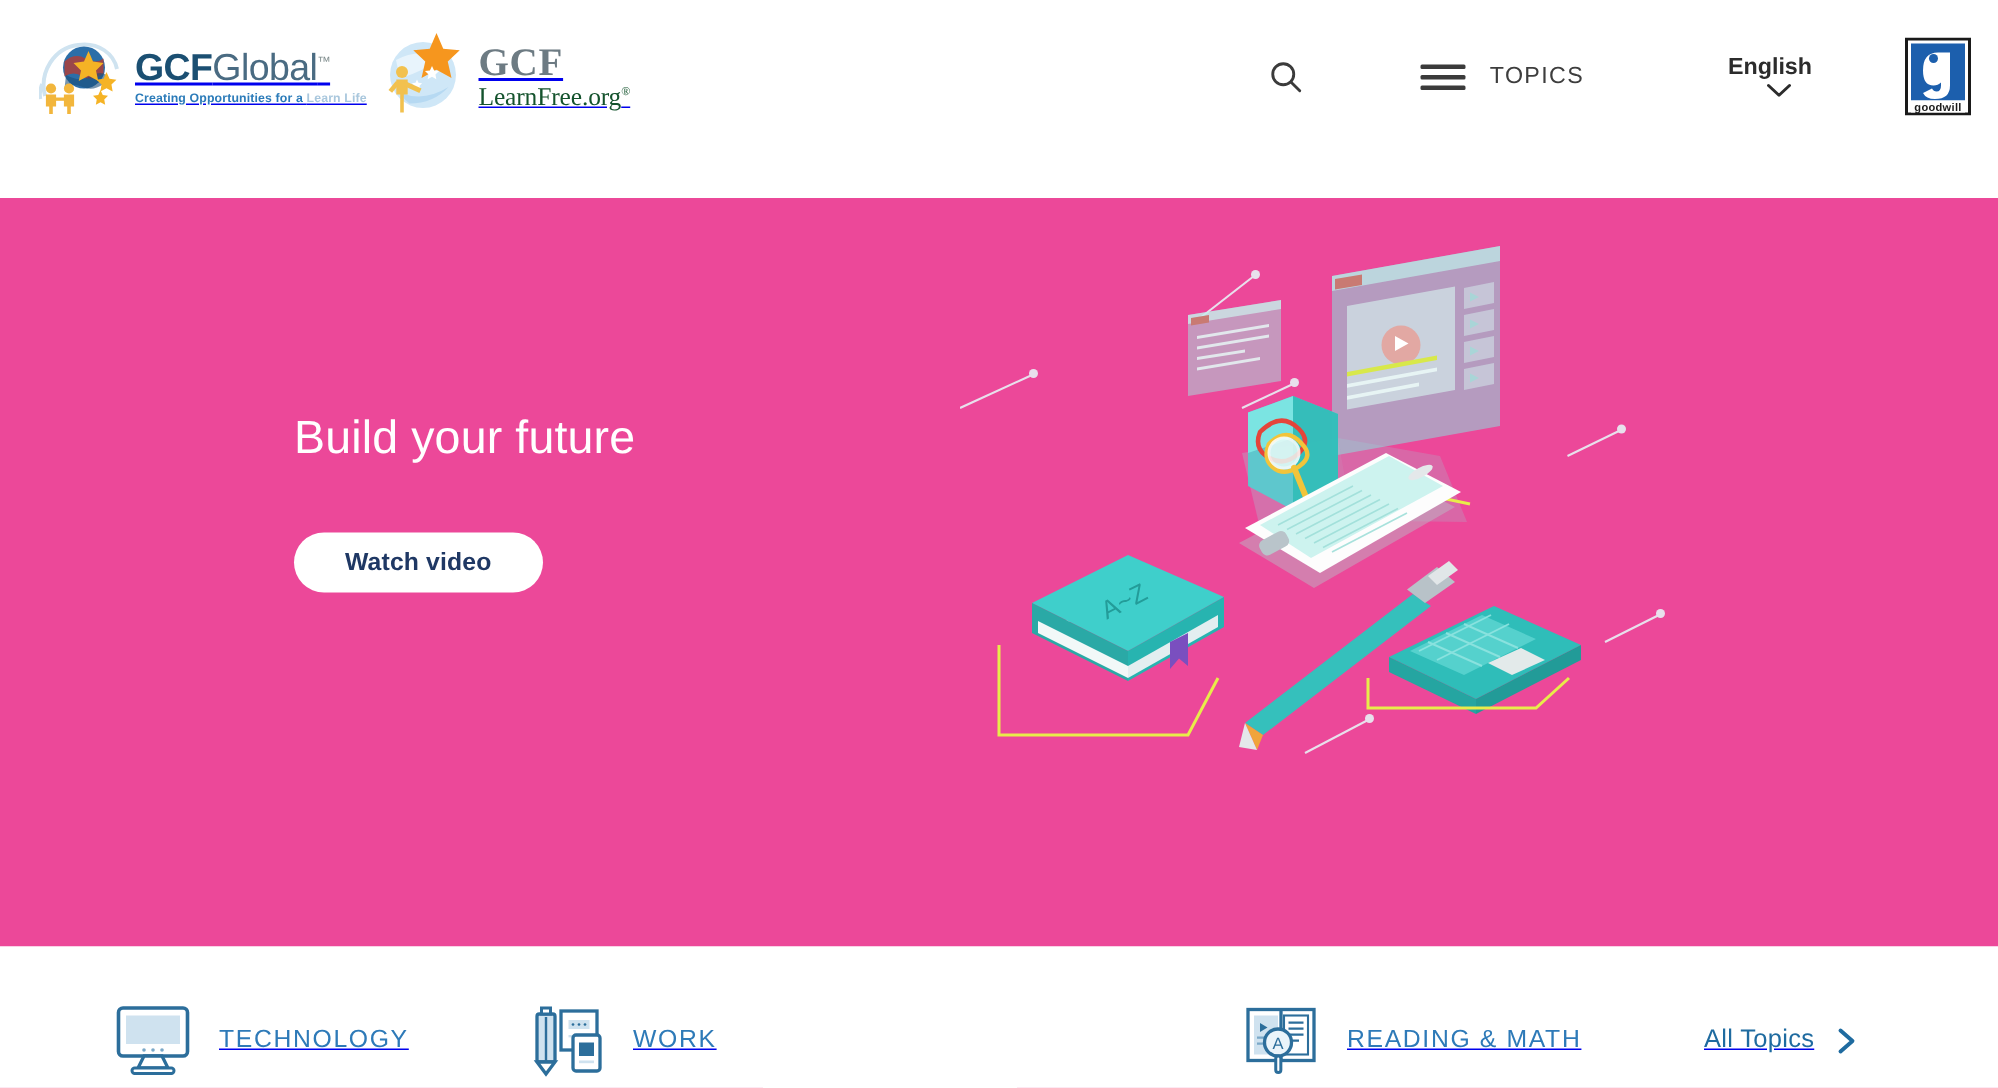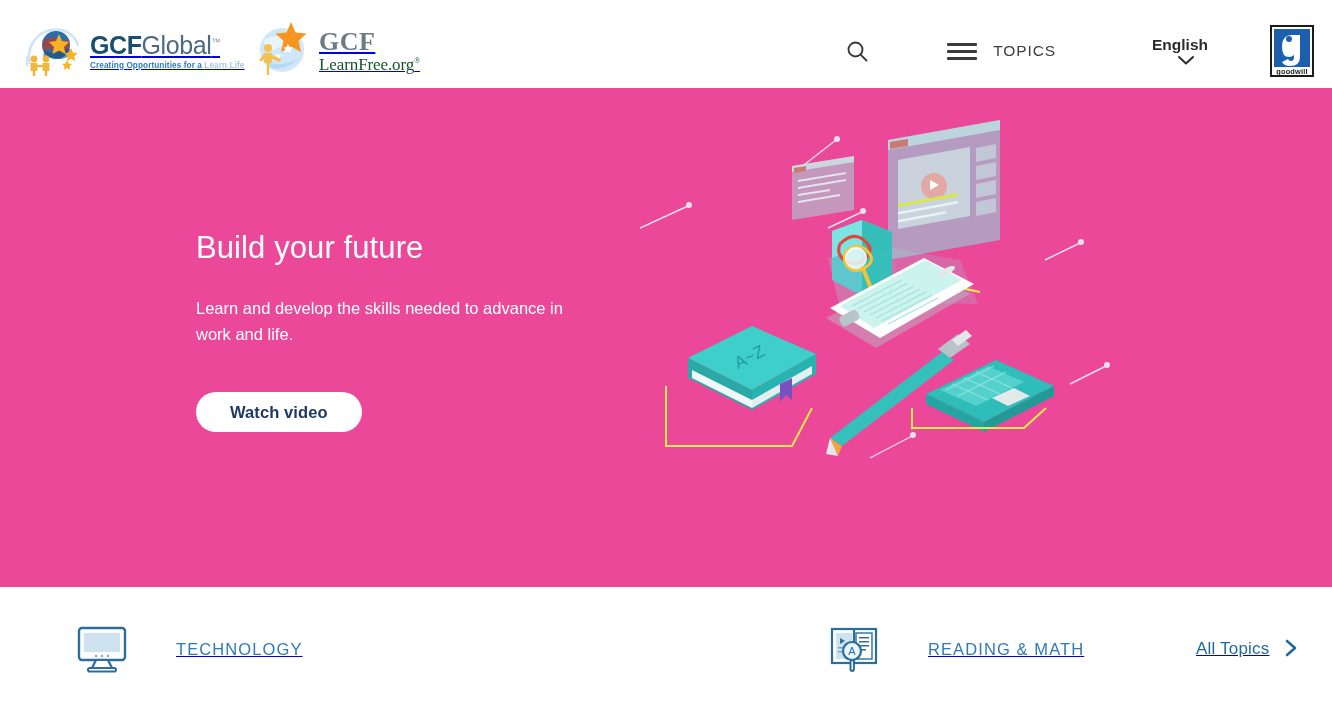--- a/index.html
+++ b/index.html
@@ -7,21 +7,21 @@
   html, body {
     width: 1332px; height: 725px;
     overflow: hidden;
     background: #ffffff;
     font-family: "Liberation Sans", sans-serif;
   }
 
   
   .header {
     position: relative;
-    width: 1332px; height: 88px;
+    width: 1332px; height: 132px;
     background: #ffffff;
     display: flex; align-items: center;
   }
   .logo-gcfglobal {
     position: absolute; left: 26px; top: 25px;
     display: flex; align-items: center; height: 52px;
   }
   .gcfg-mark { width: 58px; height: 50px; margin-right: 6px; }
   .gcfg-words { display: flex; flex-direction: column; justify-content: center; }
   .gcfg-title { font-size: 25px; font-weight: 700; color: #1b4f72; letter-spacing: -0.4px;
@@ -76,28 +76,28 @@
     font-family: "Liberation Sans", sans-serif; letter-spacing: 0.1px;
   }
   .hero-art { position: absolute; right: 222px; top: 20px; width: 470px; height: 370px; }
 
   
   .topicbar {
     position: relative; width: 1332px; height: 124px;
     background: #ffffff; display: flex; align-items: center;
   }
   .topic-item {
-    display: flex; align-items: center; cursor: pointer; position: absolute; gap: 30px;
+    display: flex; align-items: center; cursor: pointer; position: absolute;
   }
   .topic-icon { width: 52px; height: 50px; margin-right: 18px; flex: 0 0 auto; }
   .topic-label {
     font-size: 16.5px; color: #2e7ab8; letter-spacing: 1.1px; white-space: nowrap;
   }
   .all-topics {
-    position: absolute; left: 1196px; display: flex; align-items: flex-start; cursor: pointer;
+    position: absolute; left: 1136px; display: flex; align-items: flex-end; cursor: pointer;
   }
   .all-topics-label { font-size: 17px; color: #1f6ba0; letter-spacing: 0.2px; }
   .all-topics-chev { margin-left: 14px; display: flex; align-items: center; }
 </style>
 </head>
 <body>
 
 <div class="header">
 
   <a class="logo-gcfglobal" href="#">
@@ -176,21 +176,20 @@
         <text x="22" y="49" font-family="'Liberation Sans', sans-serif" font-size="7.4" font-weight="700" fill="#1a1a1a" text-anchor="middle" letter-spacing="0.2">goodwill</text>
       </svg>
     </a>
   </div>
 </div>
 
 <div class="hero">
 
   <div class="hero-copy">
     <h1 class="hero-title">Build your future</h1>
-    <p class="hero-sub">Learn and develop the skills needed to advance in work and life.</p>
     <button class="watch-btn">Watch video</button>
   </div>
 
   <svg class="hero-art" viewBox="0 0 470 370">
     <g opacity="0.85">
       <line x1="0" y1="120" x2="48" y2="98" stroke="#e8fbfb" stroke-width="1.4"></line>
       <circle cx="49" cy="97" r="3" fill="#e8fbfb"></circle>
       <line x1="160" y1="60" x2="196" y2="32" stroke="#e8fbfb" stroke-width="1.4"></line>
       <circle cx="197" cy="31" r="3" fill="#e8fbfb"></circle>
       <line x1="405" y1="152" x2="440" y2="135" stroke="#e8fbfb" stroke-width="1.4"></line>
@@ -314,20 +313,38 @@
       <rect x="8" y="9" width="36" height="19" fill="#cfe2ef"></rect>
       <circle cx="20" cy="32" r="1.2" fill="#7aa8c8"></circle>
       <circle cx="26" cy="32" r="1.2" fill="#7aa8c8"></circle>
       <circle cx="32" cy="32" r="1.2" fill="#7aa8c8"></circle>
       <path d="M20 36 l-4 8 h20 l-4 -8 z" fill="#ffffff" stroke="#2c6e9b" stroke-width="2.2"></path>
       <rect x="12" y="44" width="28" height="3.6" rx="1.8" fill="#ffffff" stroke="#2c6e9b" stroke-width="2"></rect>
     </svg>
     <span class="topic-label">TECHNOLOGY</span>
   </a>
 
+  <a class="topic-item" href="#" style="left:352px;">
+    <svg class="topic-icon" viewBox="0 0 52 50">
+      <rect x="22" y="6" width="24" height="26" fill="#ffffff" stroke="#2c6e9b" stroke-width="2.2"></rect>
+      <rect x="27" y="12" width="14" height="6" fill="#cfe2ef"></rect>
+      <circle cx="30" cy="15" r="0.9" fill="#2c6e9b"></circle>
+      <circle cx="34" cy="15" r="0.9" fill="#2c6e9b"></circle>
+      <circle cx="38" cy="15" r="0.9" fill="#2c6e9b"></circle>
+      <rect x="27" y="22" width="14" height="1.6" fill="#cfe2ef"></rect>
+      <rect x="6" y="8" width="12" height="32" rx="1.5" fill="#cfe2ef" stroke="#2c6e9b" stroke-width="2.2"></rect>
+      <path d="M9 4 h6 v4 h-6 z" fill="#ffffff" stroke="#2c6e9b" stroke-width="2"></path>
+      <path d="M6 40 l6 8 6 -8 z" fill="#ffffff" stroke="#2c6e9b" stroke-width="2.2"></path>
+      <line x1="12" y1="10" x2="12" y2="40" stroke="#2c6e9b" stroke-width="1.6"></line>
+      <rect x="30" y="22" width="18" height="24" rx="2" fill="#ffffff" stroke="#2c6e9b" stroke-width="2.2"></rect>
+      <rect x="34" y="27" width="10" height="9" fill="#2c6e9b"></rect>
+      <rect x="34" y="39" width="10" height="1.8" fill="#cfe2ef"></rect>
+    </svg>
+    <span class="topic-label">WORK</span>
+  </a>
 
 
   <a class="topic-item" href="#" style="left:828px;">
     <svg class="topic-icon" viewBox="0 0 52 50">
       <rect x="4" y="5" width="44" height="34" fill="#ffffff" stroke="#2c6e9b" stroke-width="2.2"></rect>
       <rect x="8" y="9" width="16" height="26" fill="#cfe2ef"></rect>
       <rect x="28" y="9" width="16" height="26" fill="#ffffff" stroke="#2c6e9b" stroke-width="1.4"></rect>
       <path d="M12 14 l5 3 -5 3 z" fill="#2c6e9b"></path>
       <rect x="10" y="23" width="12" height="1.5" fill="#7aa8c8"></rect>
       <rect x="10" y="27" width="12" height="1.5" fill="#7aa8c8"></rect>

